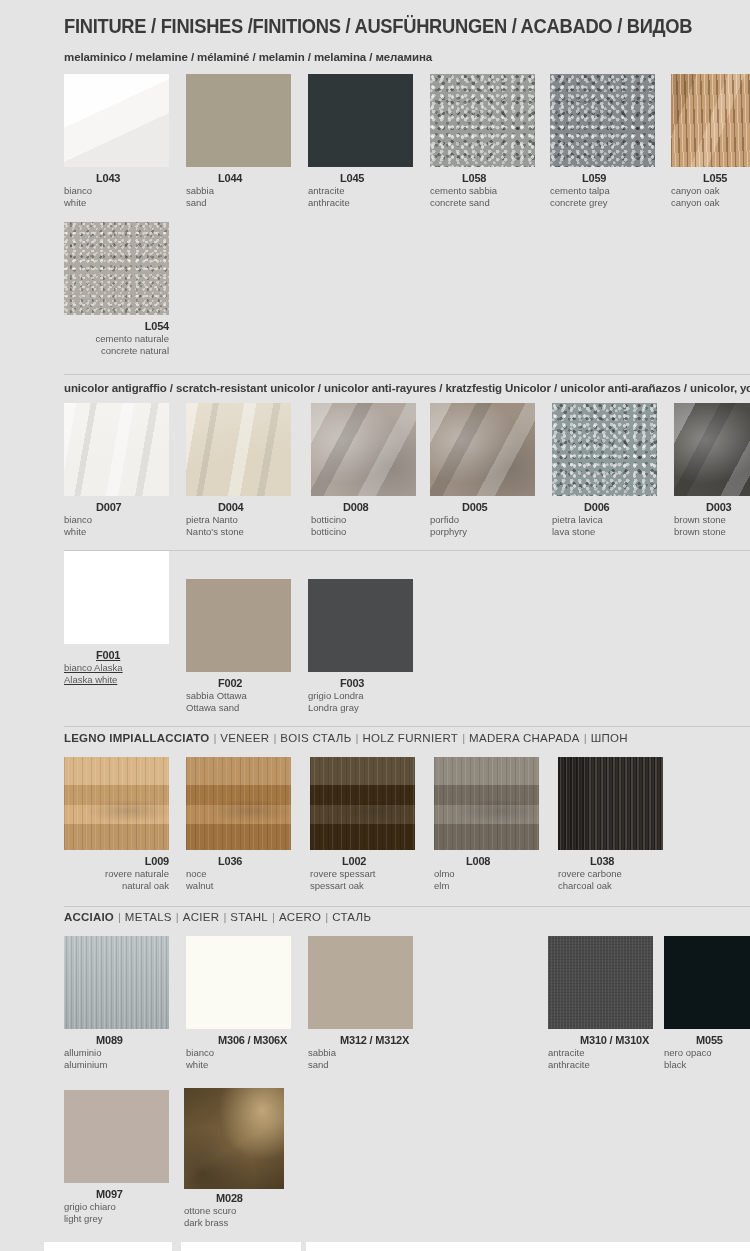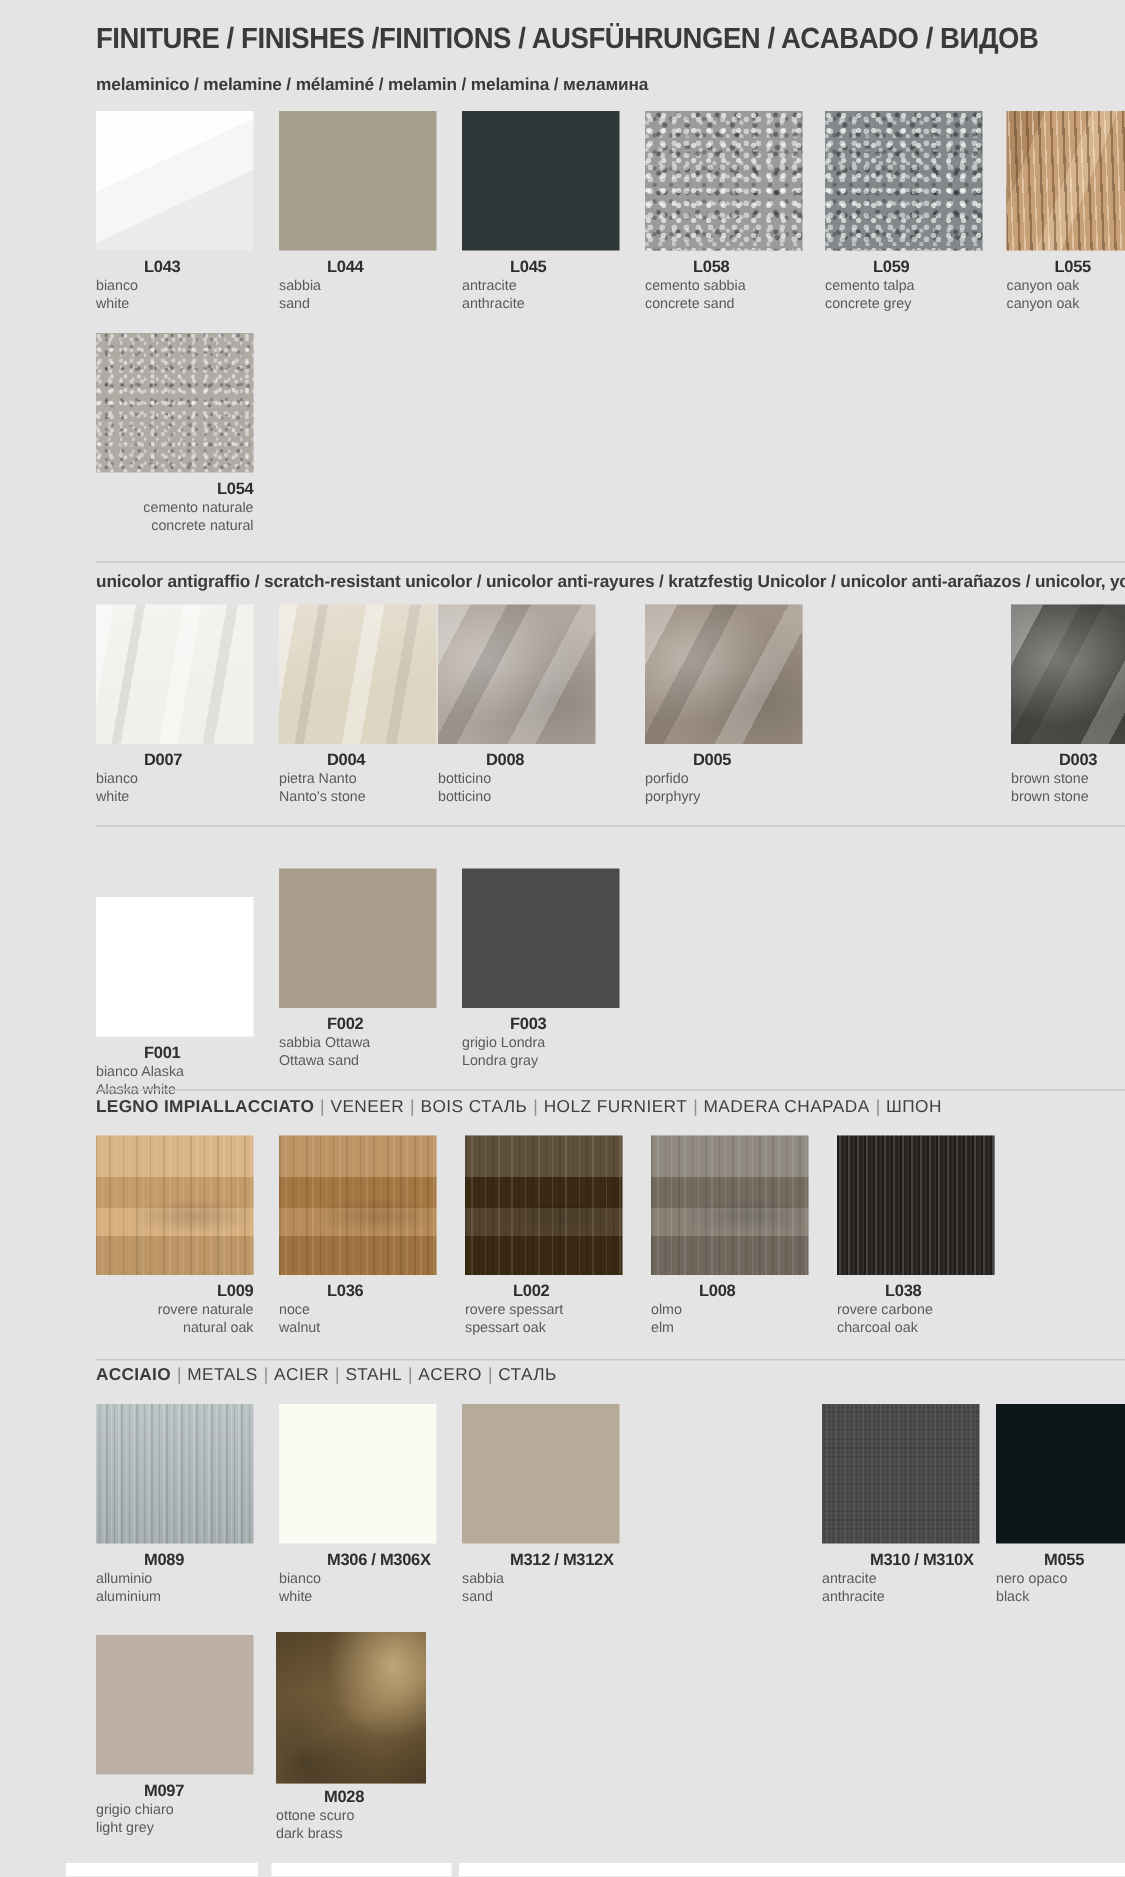--- a/index.html
+++ b/index.html
@@ -209,49 +209,57 @@
     </div>
   </div>
   <div class="swatch-wrap" style="left:142px;top:403px;">
     <span class="swatch t-marble" style="--c:#ded5c2;"></span>
     <div class="labels">
       <div class="code">D004</div>
       <div class="it">pietra Nanto</div>
       <div class="en">Nanto's stone</div>
     </div>
   </div>
-  <div class="swatch-wrap" style="left:248px;top:403px;">
+  <div class="swatch-wrap" style="left:267px;top:403px;">
     <span class="swatch t-stone" style="--c:#b0a69e;"></span>
     <div class="labels">
       <div class="code">D008</div>
       <div class="it">botticino</div>
       <div class="en">botticino</div>
     </div>
   </div>
   <div class="swatch-wrap" style="left:386px;top:403px;">
     <span class="swatch t-stone" style="--c:#9d9083;"></span>
     <div class="labels">
       <div class="code">D005</div>
       <div class="it">porfido</div>
       <div class="en">porphyry</div>
     </div>
   </div>
+  <div class="swatch-wrap" style="left:508px;top:403px;">
+    <span class="swatch t-concrete" style="--c:#8e9a99;"></span>
+    <div class="labels">
+      <div class="code">D006</div>
+      <div class="it">pietra lavica</div>
+      <div class="en">lava stone</div>
+    </div>
+  </div>
   <div class="swatch-wrap" style="left:630px;top:403px;">
     <span class="swatch t-stone" style="--c:#4d4b47;"></span>
     <div class="labels">
       <div class="code">D003</div>
       <div class="it">brown stone</div>
       <div class="en">brown stone</div>
     </div>
   </div>
 
   <div class="rule" style="top:550px;"></div>
 
 
-  <div class="swatch-wrap" style="left:20px;top:598px;">
+  <div class="swatch-wrap" style="left:20px;top:551px;text-decoration:underline;">
     <span class="swatch t-plain" style="--c:#ffffff;"></span>
     <div class="labels">
       <div class="code">F001</div>
       <div class="it">bianco Alaska</div>
       <div class="en">Alaska white</div>
     </div>
   </div>
   <div class="swatch-wrap" style="left:142px;top:579px;">
     <span class="swatch t-plain" style="--c:#ab9d8b;"></span>
     <div class="labels">

